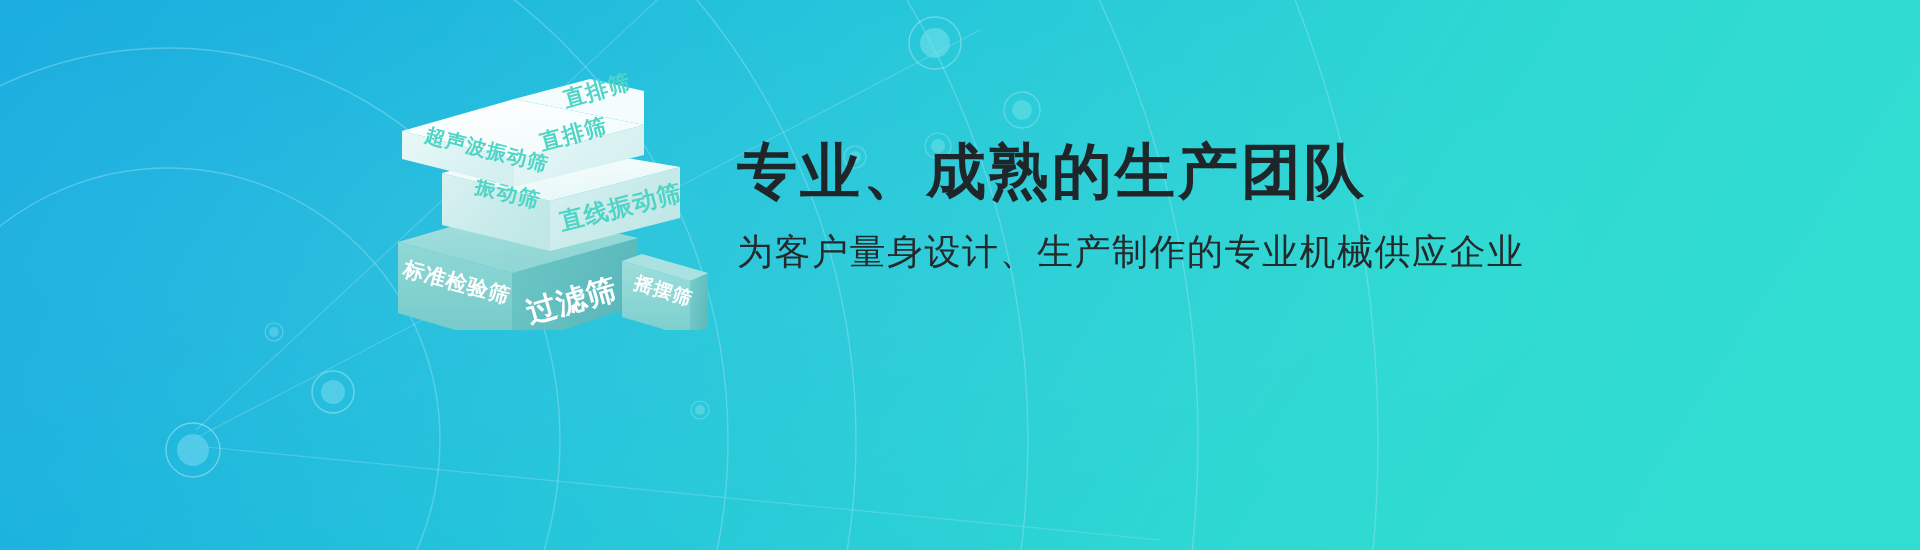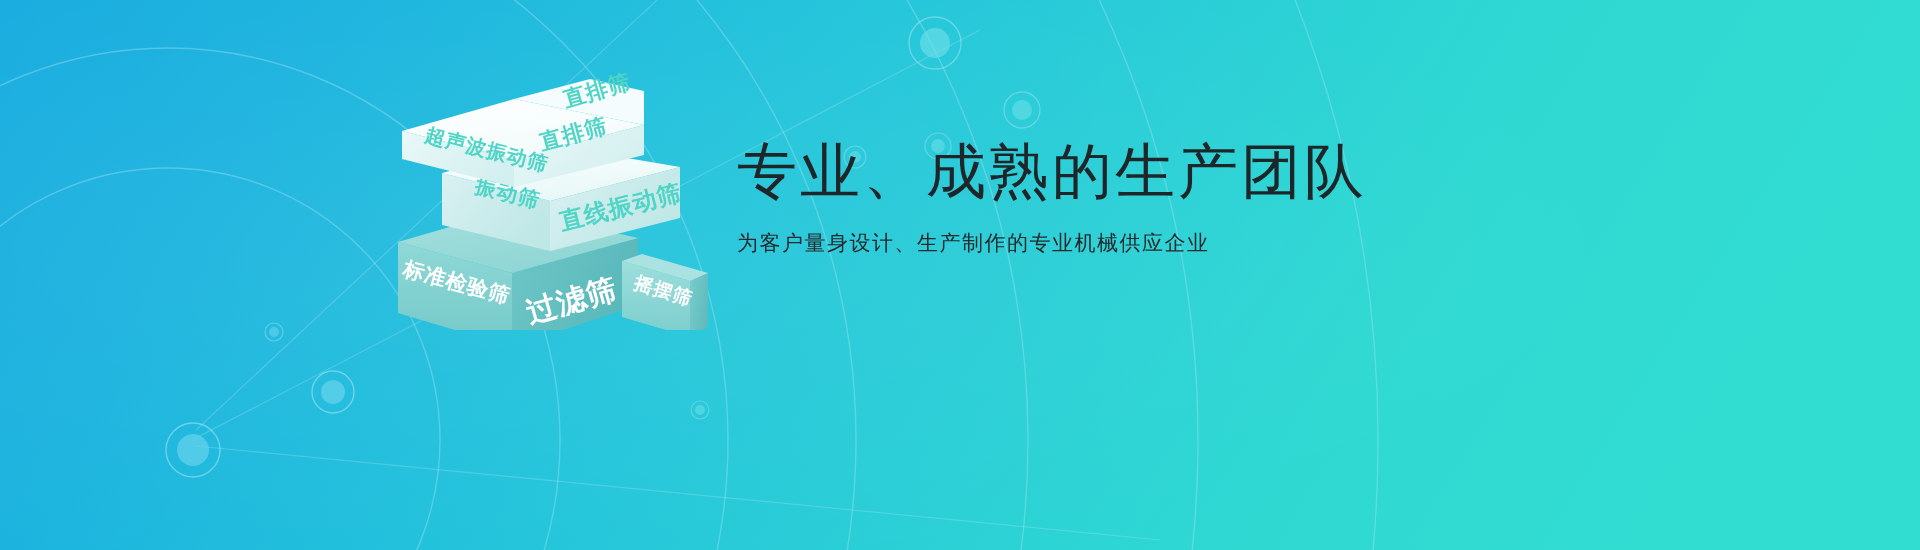--- a/index.html
+++ b/index.html
@@ -52,29 +52,29 @@
   
   #text-block {
     position: absolute;
     left: 737px;
     top: 138px;
     width: 760px;
   }
   #headline {
     font-size: 60px;
     line-height: 1.12;
-    font-weight: 400;
+    font-weight: 700;
     color: #1F2629;
     letter-spacing: 3px;
     margin: 0;
     white-space: nowrap;
   }
   #subheadline {
     margin: 24px 0 0 0;
-    font-size: 21px;
+    font-size: 36px;
     line-height: 1.3;
     font-weight: 400;
     color: #24292B;
     letter-spacing: 1.5px;
     white-space: nowrap;
   }
 </style>
 </head>
 <body>
 

